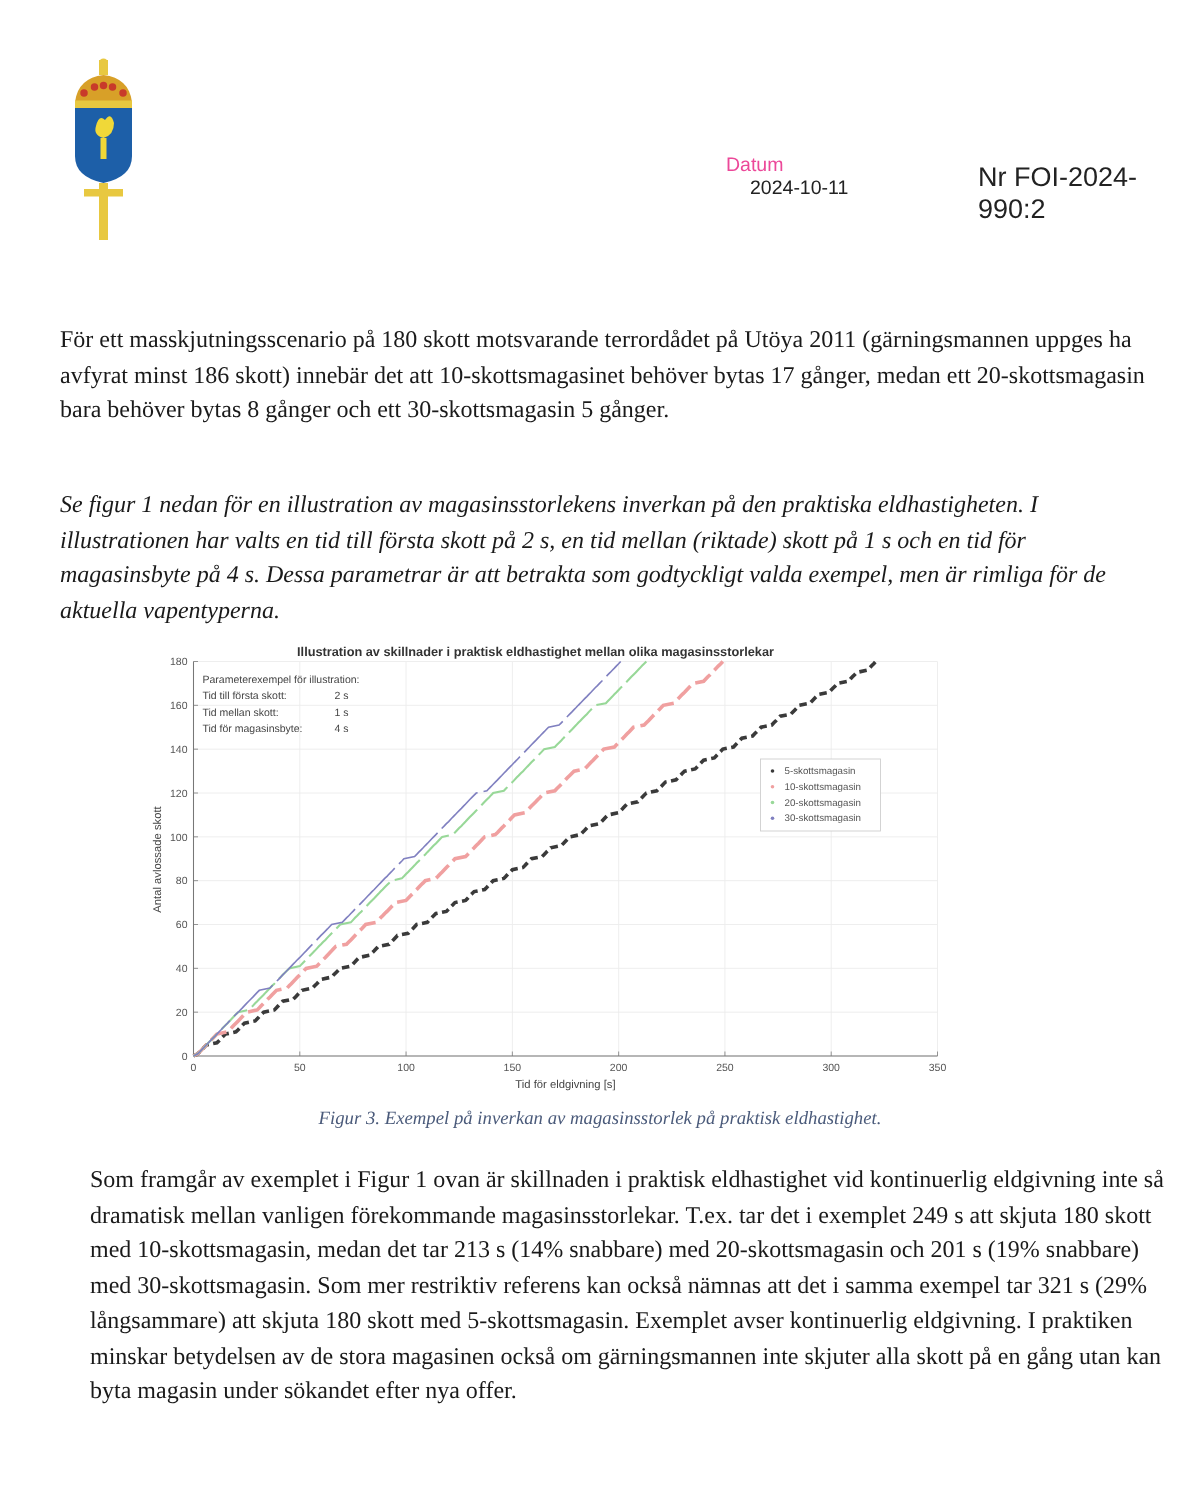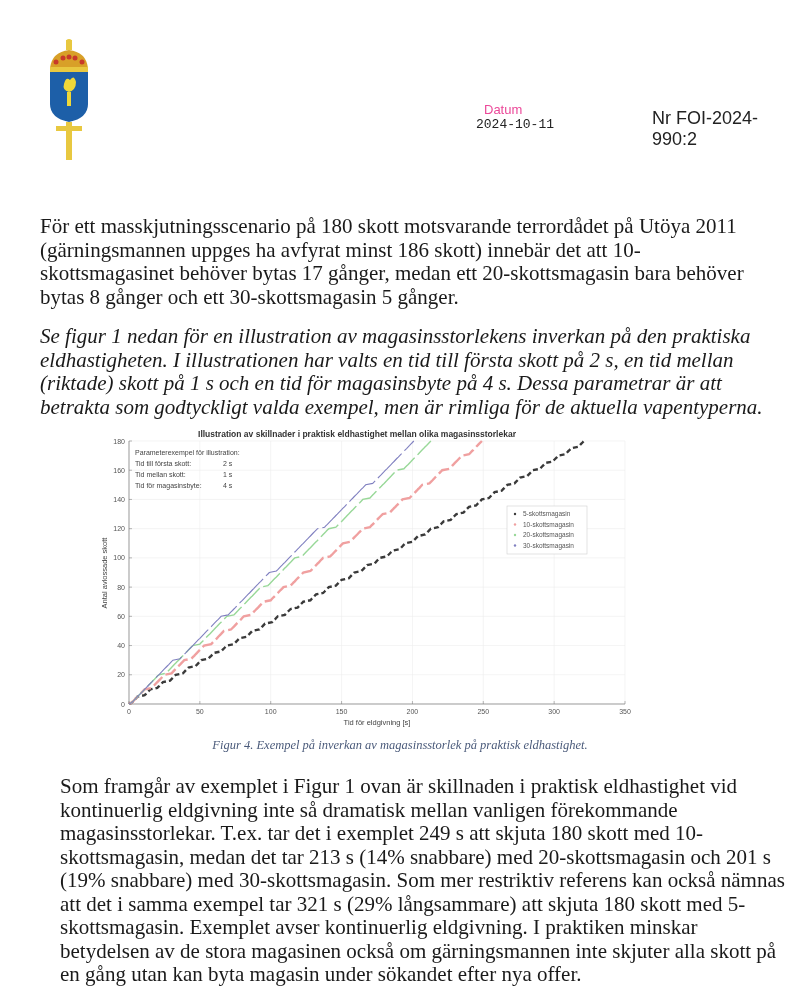--- a/index.html
+++ b/index.html
@@ -2,23 +2,23 @@
 <html><head>
   <meta charset="utf-8">
   <style>
     html, body { margin: 0; padding: 0; background: #ffffff; }
     body { width: 800px; height: 1000px; position: relative; overflow: hidden; font-family: "Liberation Serif", serif; color: #1a1a1a; }
     .logo { position: absolute; left: 46px; top: 38px; width: 180px; height: 126px; }
     .logo-emblem { position: absolute; left: 0; top: 0; width: 46px; height: 124px; }
     .logo-word { position: absolute; left: 58px; top: 26px; font-family: "Liberation Sans", sans-serif; font-weight: bold; font-size: 62px; color: #1d5fa8; letter-spacing: -1px; line-height: 1; }
     .logo-sub { position: absolute; left: 60px; top: 90px; font-family: "Liberation Sans", sans-serif; font-size: 14px; color: #444; line-height: 16px; }
     .meta-label { position: absolute; left: 484px; top: 102px; font-family: "Liberation Sans", sans-serif; font-size: 13px; line-height: 15px; color: #ec4899; }
-    .meta-date { position: absolute; left: 476px; top: 117px; font-family: Liberation Mono, monospace; font-size: 13px; line-height: 15px; color: #222; }
+    .meta-date { position: absolute; left: 500px; top: 117px; font-family: Liberation Sans, sans-serif; font-size: 13px; line-height: 15px; color: #222; }
     .meta-nr { position: absolute; left: 652px; top: 108px; font-family: "Liberation Sans", sans-serif; font-size: 18px; color: #222; }
-    .para { position: absolute; left: 40px; width: 730px; font-size: 21px; line-height: 23.5px; color: #1a1a1a; }
+    .para { position: absolute; left: 40px; width: 730px; font-size: 16px; line-height: 23.5px; color: #1a1a1a; }
     .p1 { top: 215px; }
     .p2 { top: 325px; font-style: italic; }
     .p3 { top: 775px; margin-left: 20px; }
     .chart { position: absolute; left: 95px; top: 428px; width: 545px; height: 300px; }
     .caption { position: absolute; left: 0; width: 800px; top: 738px; text-align: center; font-style: italic; font-size: 12.5px; color: #4a5a7a; }
   </style>
 </head>
 <body>
 
 <div class="logo">
@@ -132,15 +132,15 @@
       <text x="428" y="98.5" font-family="Liberation Sans, sans-serif" font-size="6.5" fill="#555">10-skottsmagasin</text>
       <circle cx="420" cy="107" r="1.2" fill="#98d898"></circle>
       <text x="428" y="109" font-family="Liberation Sans, sans-serif" font-size="6.5" fill="#555">20-skottsmagasin</text>
       <circle cx="420" cy="117.5" r="1.2" fill="#8080c0"></circle>
       <text x="428" y="119.5" font-family="Liberation Sans, sans-serif" font-size="6.5" fill="#555">30-skottsmagasin</text>
     </g>
   <text id="xlabel" x="282" y="297" text-anchor="middle" font-family="Liberation Sans, sans-serif" font-size="7.5" fill="#444">Tid för eldgivning [s]</text>
   <text id="ylabel" x="0" y="0" text-anchor="middle" font-family="Liberation Sans, sans-serif" font-size="7.5" fill="#444" transform="translate(12,145) rotate(-90)">Antal avlossade skott</text>
 </svg>
 
-<div class="caption">Figur 4. Exempel på inverkan av magasinsstorlek på praktisk eldhastighet.</div>
+<div class="caption">Figur 3. Exempel på inverkan av magasinsstorlek på praktisk eldhastighet.</div>
 
 <div class="para p3">Som framgår av exemplet i Figur 1 ovan är skillnaden i praktisk eldhastighet vid kontinuerlig eldgivning inte så dramatisk mellan vanligen förekommande magasinsstorlekar. T.ex. tar det i exemplet 249 s att skjuta 180 skott med 10-skottsmagasin, medan det tar 213 s (14% snabbare) med 20-skottsmagasin och 201 s (19% snabbare) med 30-skottsmagasin. Som mer restriktiv referens kan också nämnas att det i samma exempel tar 321 s (29% långsammare) att skjuta 180 skott med 5-skottsmagasin. Exemplet avser kontinuerlig eldgivning. I praktiken minskar betydelsen av de stora magasinen också om gärningsmannen inte skjuter alla skott på en gång utan kan byta magasin under sökandet efter nya offer.</div>
 
 </body></html>

